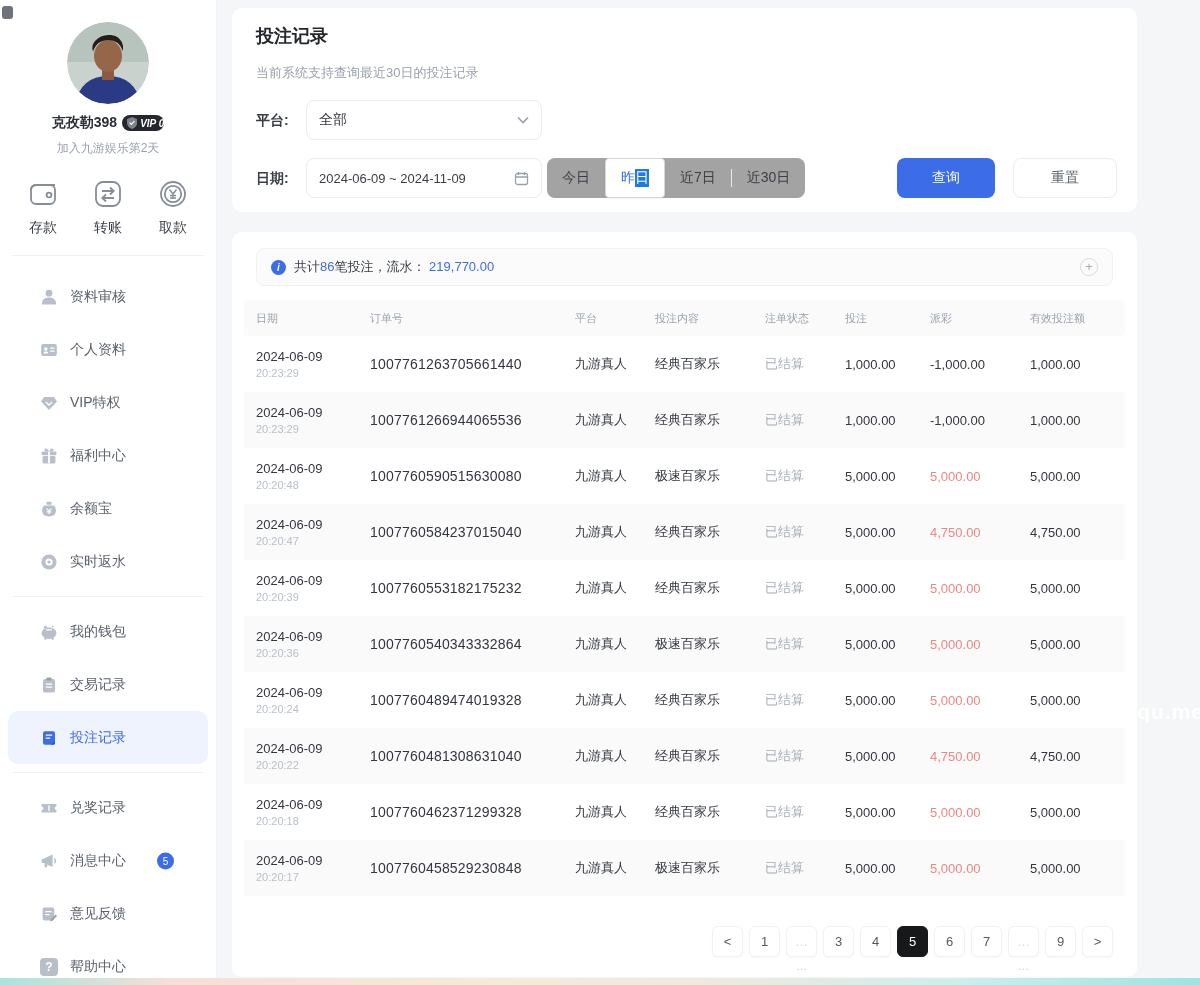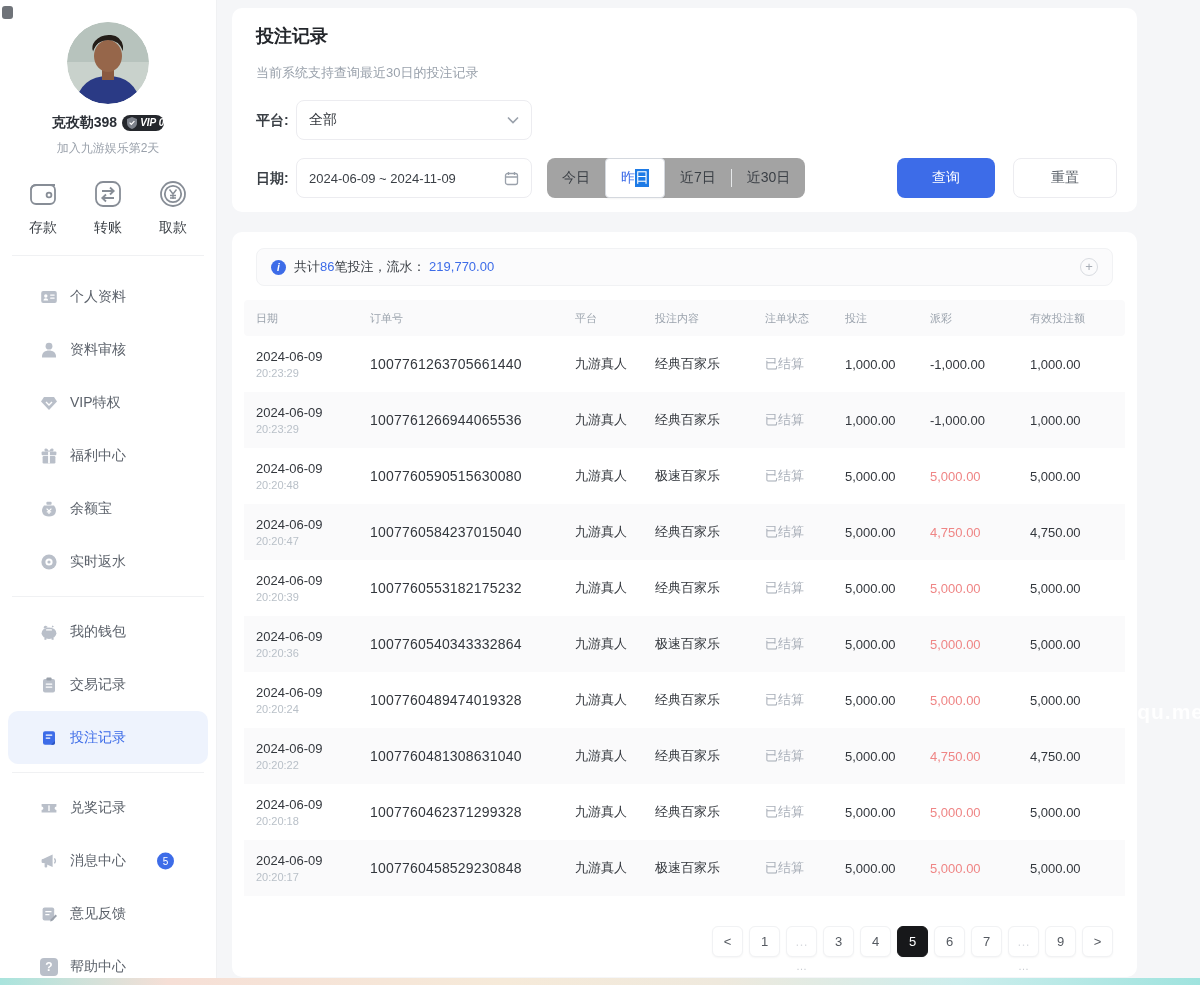--- a/index.html
+++ b/index.html
@@ -8,21 +8,21 @@
 
   .canvas { position:absolute; inset:0; width:1200px; height:985px; }
 
   
   .sidebar { position:absolute; left:0; top:0; width:217px; height:985px; background:#fff; border-right:1px solid #f0f1f3; }
   .corner-mark { position:absolute; left:2px; top:6px; width:11px; height:13px; border-radius:3px; background:#565a62; opacity:.85; }
   .profile { text-align:center; padding-top:22px; }
   .avatar { width:82px; height:82px; border-radius:50%; margin:0 auto; overflow:hidden; display:block; }
   .name-row { display:flex; justify-content:center; align-items:center; gap:5px; margin-top:10px; }
   .u-name { font-size:14px; font-weight:bold; color:#2b2f36; }
-  .vip-badge { display:inline-flex; gap:2px; background:#24272c; color:#fff; border-radius:9px; padding:2px 0 2px 4px; font-size:10px; font-weight:bold; font-style:italic; }
+  .vip-badge { display:inline-flex; align-items:center; gap:2px; background:#24272c; color:#fff; border-radius:9px; padding:2px 0 2px 4px; font-size:10px; font-weight:bold; font-style:italic; }
   .vip-shield { width:12px; height:12px; }
   .joined { margin-top:8px; font-size:12px; color:#9aa1ab; }
   .quick-actions { display:flex; justify-content:space-between; padding:20px 26px 0 26px; }
   .qa-item { display:flex; flex-direction:column; align-items:center; gap:8px; cursor:pointer; }
   .qa-icon { width:34px; height:34px; }
   .qa-label { font-size:14px; color:#3a3f45; }
   .side-divider { height:1px; background:#f0f1f3; margin:18px 12px 0 12px; }
   .menu { padding-top:14px; }
   .menu-item { position:relative; display:flex; align-items:center; gap:12px; height:53px; padding-left:32px; margin:0 8px; border-radius:10px; cursor:pointer; }
   .menu-item .mi-label { font-size:14px; color:#5c626b; }
@@ -35,21 +35,21 @@
 
   
   .content { position:absolute; left:217px; top:0; width:983px; height:985px; }
 
   .filter-card { position:absolute; left:15px; top:8px; width:905px; height:204px; background:#fff; border-radius:10px; }
   .fc-title { position:absolute; left:24px; top:16px; font-size:18px; font-weight:bold; color:#23262b; }
   .fc-sub { position:absolute; left:24px; top:56px; font-size:13px; color:#9aa2ac; }
   .f-label { position:absolute; left:24px; font-size:14px; color:#3a3f45;font-weight:bold; }
   .lbl-platform { top:104px; }
   .lbl-date { top:162px; }
-  .select-box, .date-box { position:absolute; left:64px; width:236px; height:40px; border:1px solid #ececf0; border-radius:8px; background:#fff; display:flex; align-items:center; padding:0 12px; cursor:pointer; }
+  .select-box, .date-box { position:absolute; left:74px; width:236px; height:40px; border:1px solid #ececf0; border-radius:8px; background:#fff; display:flex; align-items:center; padding:0 12px; cursor:pointer; }
   .select-box { top:92px; justify-content:space-between; }
   .select-box .sel-val { font-size:14px; color:#33373d; }
   .date-box { top:150px; justify-content:space-between; }
   .date-box .date-val { font-size:13px; color:#3a3f45; }
   .quick-group { position:absolute; left:315px; top:150px; height:40px; background:#a3a3a3; border-radius:8px; display:flex; align-items:center; }
   .qg-opt { font-size:14px; color:#3a3f45; padding:0 15px; height:40px; display:flex; align-items:center; cursor:pointer; position:relative; }
   .qg-sep { width:1px; height:18px; background:#e6e8ea; }
   .qg-opt.selected { background:#fff; border:1px solid #d4d8de; border-radius:4px; box-shadow:0 1px 2px rgba(0,0,0,.05); color:#3d6ce8; }
   .qg-opt.selected .hl { background:#1e7be6; color:#fff; }
   .btn-search { position:absolute; left:665px; top:150px; width:98px; height:40px; background:#3d6ce8; border:none; border-radius:8px; color:#fff; font-size:14px; cursor:pointer; }
@@ -152,34 +152,34 @@
         </svg>
         <span class="qa-label">取款</span>
       </div>
     </div>
 
     <div class="side-divider"></div>
 
     <nav class="menu">
       <div class="menu-item">
         <svg class="mi-icon" viewBox="0 0 18 18">
+            <circle cx="9" cy="5.2" r="3.4" fill="#b9bfc9"></circle>
+            <path d="M2 15.6 C2 11.6 5.1 9.6 9 9.6 C12.9 9.6 16 11.6 16 15.6 V16.4 H2 Z" fill="#b9bfc9"></path>
+          </svg>
+        <span class="mi-label">资料审核</span>
+      </div>
+      <div class="menu-item">
+        <svg class="mi-icon" viewBox="0 0 18 18">
             <rect x="1.2" y="3" width="15.6" height="12" rx="2" fill="#b9bfc9"></rect>
             <circle cx="5.8" cy="8" r="1.7" fill="#fff"></circle>
             <path d="M3.4 12.6 C3.6 10.9 4.6 10.2 5.8 10.2 C7 10.2 8 10.9 8.2 12.6 Z" fill="#fff"></path>
             <rect x="10" y="6.4" width="4.8" height="1.4" rx=".7" fill="#fff"></rect>
             <rect x="10" y="9.4" width="4.8" height="1.4" rx=".7" fill="#fff"></rect>
           </svg>
         <span class="mi-label">个人资料</span>
-      </div>
-      <div class="menu-item">
-        <svg class="mi-icon" viewBox="0 0 18 18">
-            <circle cx="9" cy="5.2" r="3.4" fill="#b9bfc9"></circle>
-            <path d="M2 15.6 C2 11.6 5.1 9.6 9 9.6 C12.9 9.6 16 11.6 16 15.6 V16.4 H2 Z" fill="#b9bfc9"></path>
-          </svg>
-        <span class="mi-label">资料审核</span>
       </div>
       <div class="menu-item">
         <svg class="mi-icon" viewBox="0 0 18 18">
             <path d="M4 3 H14 L17 7.5 L9 16 L1 7.5 Z" fill="#b9bfc9"></path>
             <path d="M6 8 L9 11 L12 8" stroke="#fff" stroke-width="1.4" fill="none"></path>
           </svg>
         <span class="mi-label">VIP特权</span>
       </div>
       <div class="menu-item">
         <svg class="mi-icon" viewBox="0 0 18 18">

